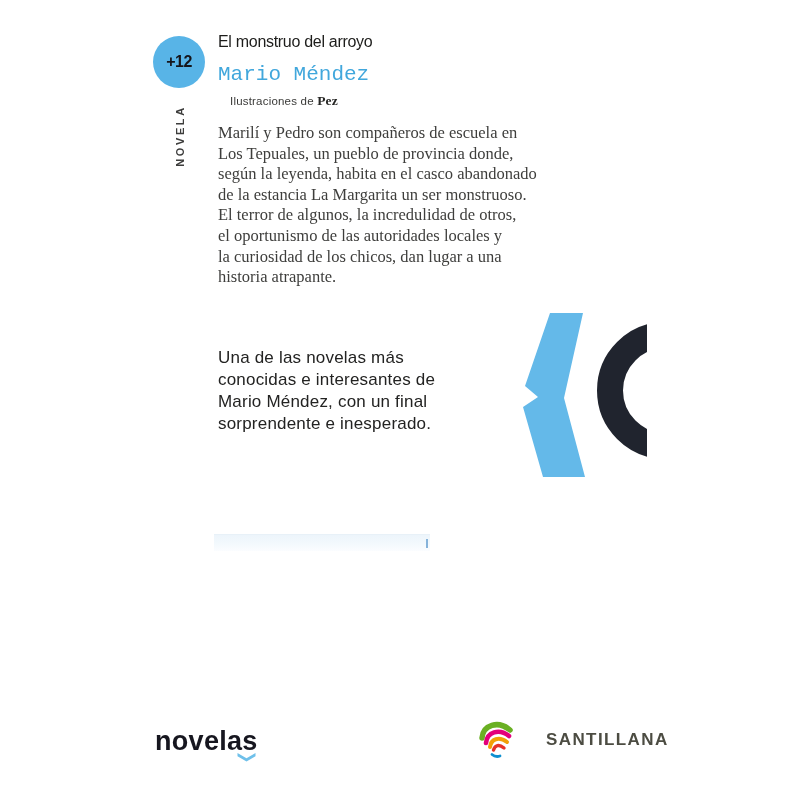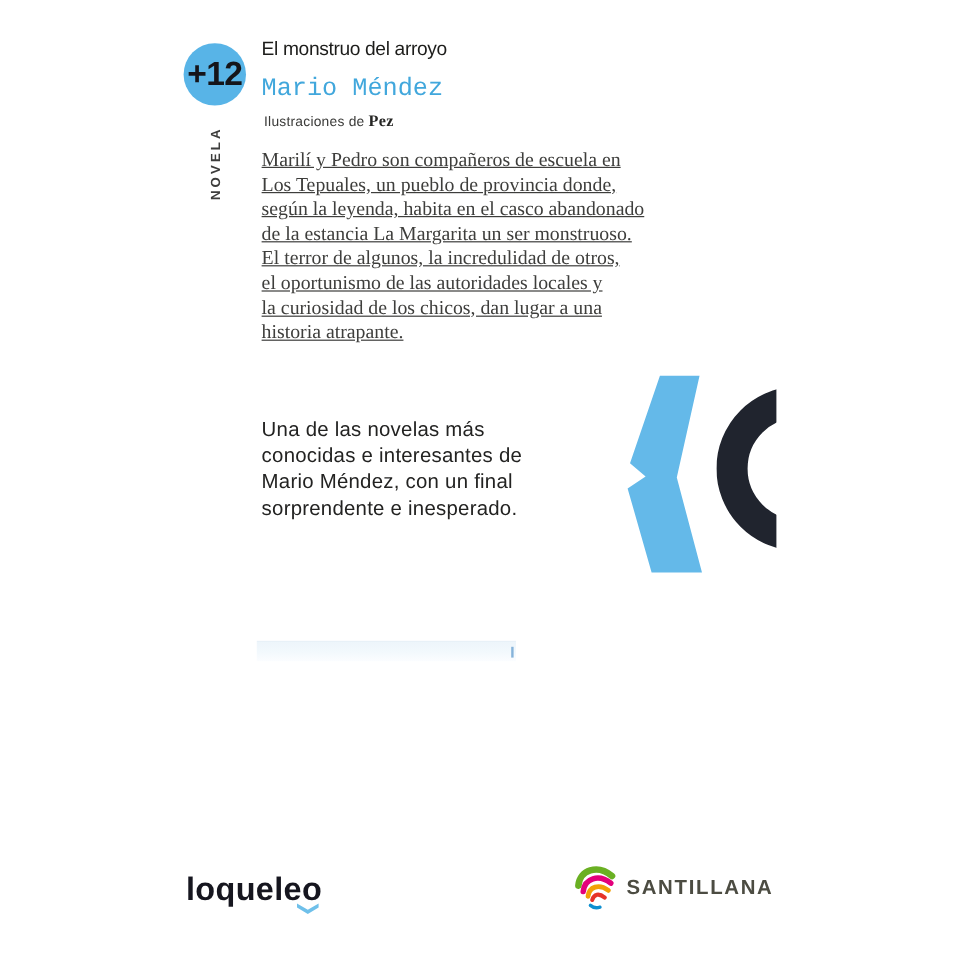--- a/index.html
+++ b/index.html
@@ -5,46 +5,46 @@
   html,body{margin:0;padding:0;background:#ffffff;}
   .cover{
     position:relative;width:800px;height:800px;background:#ffffff;overflow:hidden;
     font-family:"Liberation Sans",sans-serif;color:#1d1d1b;
   }
   
   .age-badge{
     position:absolute;left:153px;top:36px;width:52px;height:52px;border-radius:50%;
     background:#58b4e7;display:flex;align-items:center;justify-content:center;
   }
-  .age-badge span{font-size:28px;font-weight:bold;color:#15151a;letter-spacing:-0.5px;text-align:center;}
+  .age-badge span{font-size:16px;font-weight:bold;color:#15151a;letter-spacing:-0.5px;text-align:center;}
   
   .genre{
     position:absolute;left:180px;top:136px;transform:translate(-50%,-50%) rotate(-90deg);
     font-size:11px;font-weight:bold;letter-spacing:2.6px;color:#3d3d3c;white-space:nowrap;
   }
   
   .title{
     position:absolute;left:218px;top:33px;margin:0;
     font-size:16px;font-weight:normal;letter-spacing:-0.3px;color:#1d1d1b;
   }
   .author{
     position:absolute;left:218px;top:63px;
     font-family:Liberation Mono, monospace;font-size:21px;color:#41a7dc;
   }
   .illus{
-    position:absolute;left:220px;top:93px;font-size:11.5px;color:#3a3a38;letter-spacing:0.2px;
+    position:absolute;left:230px;top:93px;font-size:11.5px;color:#3a3a38;letter-spacing:0.2px;
   }
   .illus .illustrator{
     font-family:"Liberation Serif",serif;font-size:13.5px;font-weight:bold;color:#262624;
   }
   
   .synopsis{
     position:absolute;left:218px;top:123px;margin:0;
     font-family:"Liberation Serif",serif;font-size:16.5px;line-height:20.6px;
-    color:#3e3e3c;white-space:pre-line;text-decoration:underline;
+    color:#3e3e3c;white-space:pre-line;
   }
   .blurb{
     position:absolute;left:218px;top:347px;margin:0;
     font-size:17px;font-weight:normal;line-height:22px;letter-spacing:0.2px;
     color:#232322;white-space:pre-line;
   }
   
   .bracket-glyph{position:absolute;left:521px;top:313px;width:64px;height:165px;}
   .c-glyph-clip{position:absolute;left:597px;top:322px;width:50px;height:137px;overflow:hidden;}
   .c-glyph-ring{
@@ -62,21 +62,21 @@
   }
   
   .loqueleo{
     position:absolute;left:155px;top:726px;display:inline-block;
   }
   .loqueleo .wordmark{
     font-size:27px;font-weight:600;letter-spacing:0.3px;color:#16161f;line-height:30px;
   }
   .loqueleo .chevron{position:absolute;right:2px;bottom:-6px;}
   .santillana{
-    position:absolute;left:478px;top:720px;display:flex;align-items:center;
+    position:absolute;left:478px;top:720px;display:flex;align-items:center;gap:24px;
   }
   .santillana .wordmark{
     margin-left:8px;font-size:17px;font-weight:bold;letter-spacing:1.4px;color:#4c4c42;
   }
 </style>
 </head>
 <body>
 
 <div class="cover">
 
@@ -115,21 +115,21 @@
 
   <div class="c-glyph-clip">
     <div class="c-glyph-ring"></div>
   </div>
 
   <div class="faded-strip">
     <span class="strip-tick"></span>
   </div>
 
   <div class="loqueleo">
-    <span class="wordmark">loqueleo</span>
+    <span class="wordmark">novelas</span>
     <svg class="chevron" width="19" height="10" viewBox="0 0 19 10" xmlns="http://www.w3.org/2000/svg">
       <path d="M0.5 1 L9.5 6.2 L18.5 1 L18.5 4.2 L9.5 9.6 L0.5 4.2 Z" fill="#6fc0ea"></path>
     </svg>
   </div>
 
   <div class="santillana">
     <svg width="36" height="40" viewBox="0 0 36 40" xmlns="http://www.w3.org/2000/svg">
       <path d="M32 10 C20 0 5 5 4 18" stroke="#6ab023" stroke-width="5.5" fill="none" stroke-linecap="round"></path>
       <path d="M31 16 C21 8 9 12 8 23" stroke="#e3007b" stroke-width="4.6" fill="none" stroke-linecap="round"></path>
       <path d="M29 22 C21 16 13 19 12 27" stroke="#f2a007" stroke-width="4" fill="none" stroke-linecap="round"></path>

